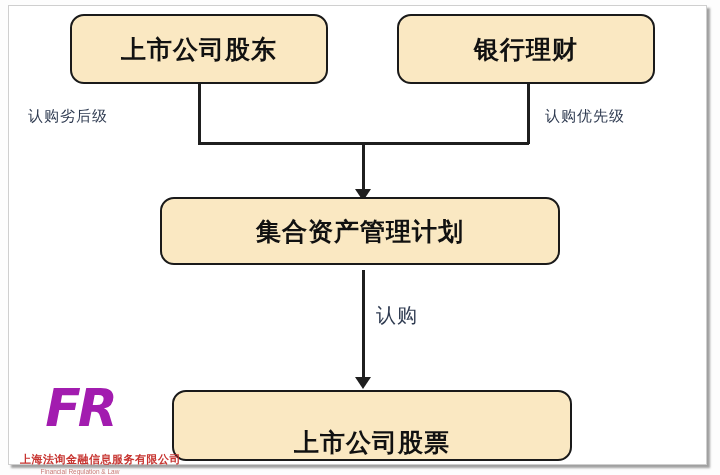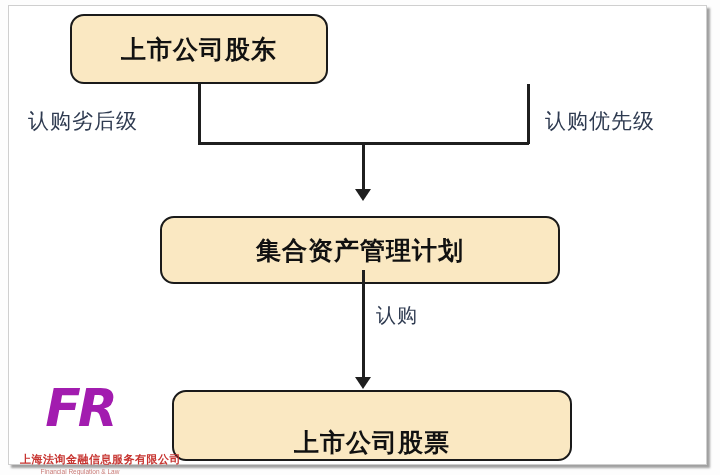--- a/index.html
+++ b/index.html
@@ -29,21 +29,21 @@
     align-items: center;
     justify-content: center;
     font-weight: 700;
     font-size: 25px;
     color: #111111;
     letter-spacing: 1px;
     box-sizing: border-box;
   }
   .node-shareholders { left: 70px;  top: 14px;  width: 258px; height: 70px; }
   .node-bank         { left: 397px; top: 14px;  width: 258px; height: 70px; }
-  .node-amp          { left: 160px; top: 216px; width: 400px; height: 68px; }
+  .node-amp          { left: 160px; top: 197px; width: 400px; height: 68px; }
   .node-stock        { left: 172px; top: 390px; width: 400px; height: 71px; align-items: flex-end; }
 
   .line { position: absolute; background: #1f1f1f; }
   .vline-left   { left: 198px; top: 84px;  width: 2.5px; height: 60px; }
   .vline-right  { left: 527px; top: 84px;  width: 2.5px; height: 60px; }
   .hline        { left: 198px; top: 142px; width: 331px; height: 2.5px; }
   .vline-center { left: 362px; top: 144px; width: 2.5px; height: 47px; }
   .vline-bottom { left: 362px; top: 270px; width: 2.5px; height: 109px; }
 
   .arrowhead {
@@ -51,21 +51,21 @@
     width: 0; height: 0;
     border-left: 8px solid transparent;
     border-right: 8px solid transparent;
     border-top: 12px solid #1f1f1f;
   }
   .ah-to-amp   { left: 355px; top: 189px; }
   .ah-to-stock { left: 355px; top: 377px; }
 
   .edge-label {
     position: absolute;
-    font-size: 21px;
+    font-size: 15px;
     font-weight: 500;
     color: #2e3a50;
     letter-spacing: 1px;
     white-space: nowrap;
   }
   .label-left      { left: 28px;  top: 107px; }
   .label-right     { left: 545px; top: 107px; }
   .label-subscribe { left: 376px; top: 302px; font-size: 20px; }
 
   .logo { position: absolute; left: 20px; top: 380px; width: 120px; text-align: center; }
@@ -95,20 +95,23 @@
 </style>
 </head>
 <body>
 
 <div class="canvas">
   <div class="card"></div>
 
   <div class="node node-shareholders">
     <span>上市公司股东</span>
   </div>
+  <div class="node node-bank">
+    <span>银行理财</span>
+  </div>
 
   <div class="line vline-left"></div>
   <div class="line vline-right"></div>
   <div class="line hline"></div>
   <div class="line vline-center"></div>
   <div class="arrowhead ah-to-amp"></div>
 
   <div class="edge-label label-left">认购劣后级</div>
   <div class="edge-label label-right">认购优先级</div>
 

